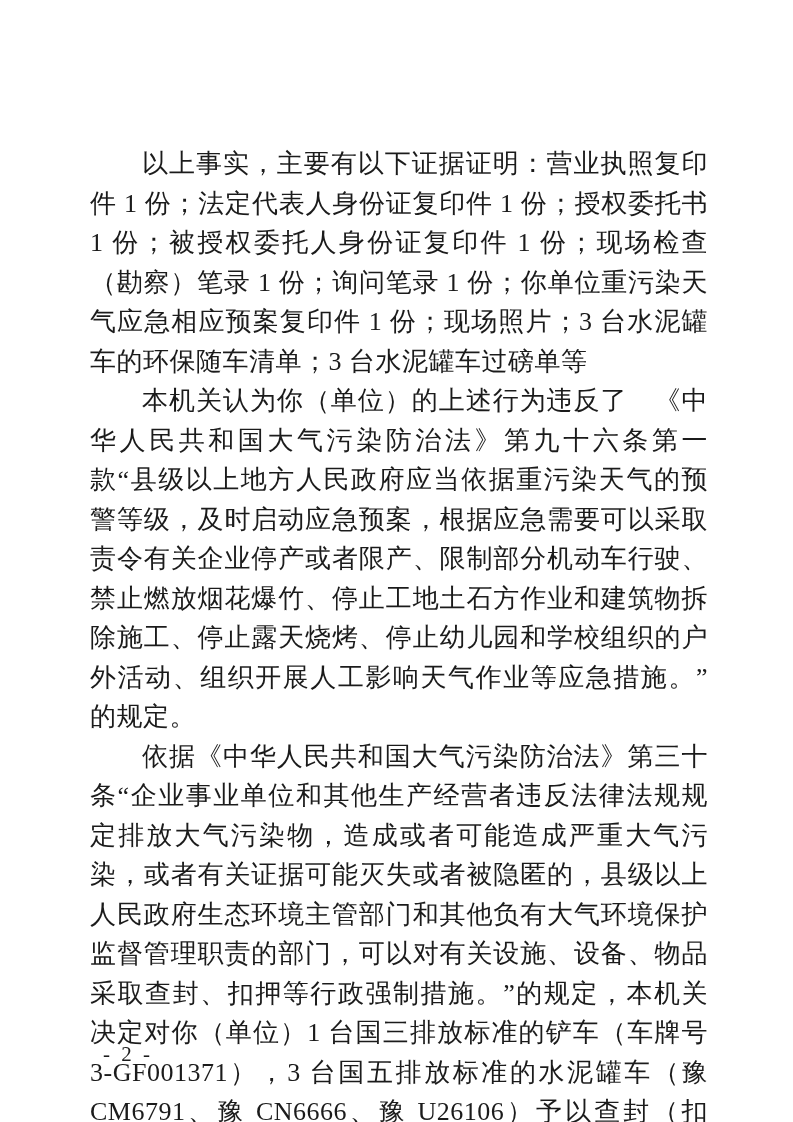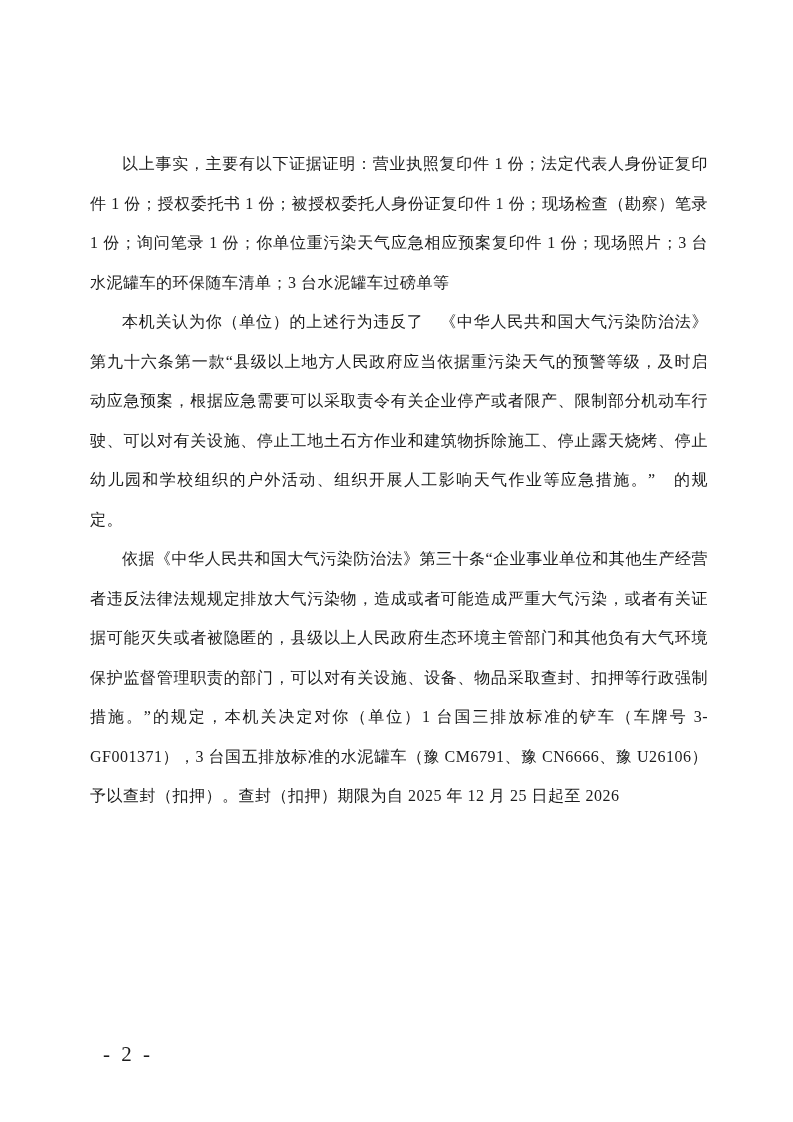--- a/index.html
+++ b/index.html
@@ -24,21 +24,21 @@
   .doc-body {
     position: absolute;
     left: 90px;
     top: 144px;
     width: 618px;
   }
 
   .doc-para {
     margin: 0;
     padding: 0;
-    font-size: 16px;
+    font-size: 26px;
     line-height: 39.5px;
     text-align: justify;
     text-justify: inter-ideograph;
     text-indent: 2em;
     letter-spacing: 0.5px;
     color: #1b1b1b;
     font-family: "Liberation Serif", "DejaVu Serif", serif;
   }
 
   
@@ -52,19 +52,19 @@
     font-family: "Liberation Serif", "DejaVu Serif", serif;
   }
 </style>
 </head>
 <body>
 
 <div class="page">
 
   <div class="doc-body">
     <p class="doc-para">以上事实，主要有以下证据证明：营业执照复印件 1 份；法定代表人身份证复印件 1 份；授权委托书 1 份；被授权委托人身份证复印件 1 份；现场检查（勘察）笔录 1 份；询问笔录 1 份；你单位重污染天气应急相应预案复印件 1 份；现场照片；3 台水泥罐车的环保随车清单；3 台水泥罐车过磅单等</p>
-    <p class="doc-para">本机关认为你（单位）的上述行为违反了　《中华人民共和国大气污染防治法》第九十六条第一款“县级以上地方人民政府应当依据重污染天气的预警等级，及时启动应急预案，根据应急需要可以采取责令有关企业停产或者限产、限制部分机动车行驶、可以对有关设施、停止工地土石方作业和建筑物拆除施工、停止露天烧烤、停止幼儿园和学校组织的户外活动、组织开展人工影响天气作业等应急措施。”　的规定。</p>
+    <p class="doc-para">本机关认为你（单位）的上述行为违反了　《中华人民共和国大气污染防治法》第九十六条第一款“县级以上地方人民政府应当依据重污染天气的预警等级，及时启动应急预案，根据应急需要可以采取责令有关企业停产或者限产、限制部分机动车行驶、禁止燃放烟花爆竹、停止工地土石方作业和建筑物拆除施工、停止露天烧烤、停止幼儿园和学校组织的户外活动、组织开展人工影响天气作业等应急措施。”　的规定。</p>
     <p class="doc-para">依据《中华人民共和国大气污染防治法》第三十条“企业事业单位和其他生产经营者违反法律法规规定排放大气污染物，造成或者可能造成严重大气污染，或者有关证据可能灭失或者被隐匿的，县级以上人民政府生态环境主管部门和其他负有大气环境保护监督管理职责的部门，可以对有关设施、设备、物品采取查封、扣押等行政强制措施。”的规定，本机关决定对你（单位）1 台国三排放标准的铲车（车牌号 3-GF001371），3 台国五排放标准的水泥罐车（豫 CM6791、豫 CN6666、豫 U26106）予以查封（扣押）。查封（扣押）期限为自 2025 年 12 月 25 日起至 2026</p>
   </div>
 
   <div class="page-footer">- 2 -</div>
 
 </div>
 
 </body></html>

